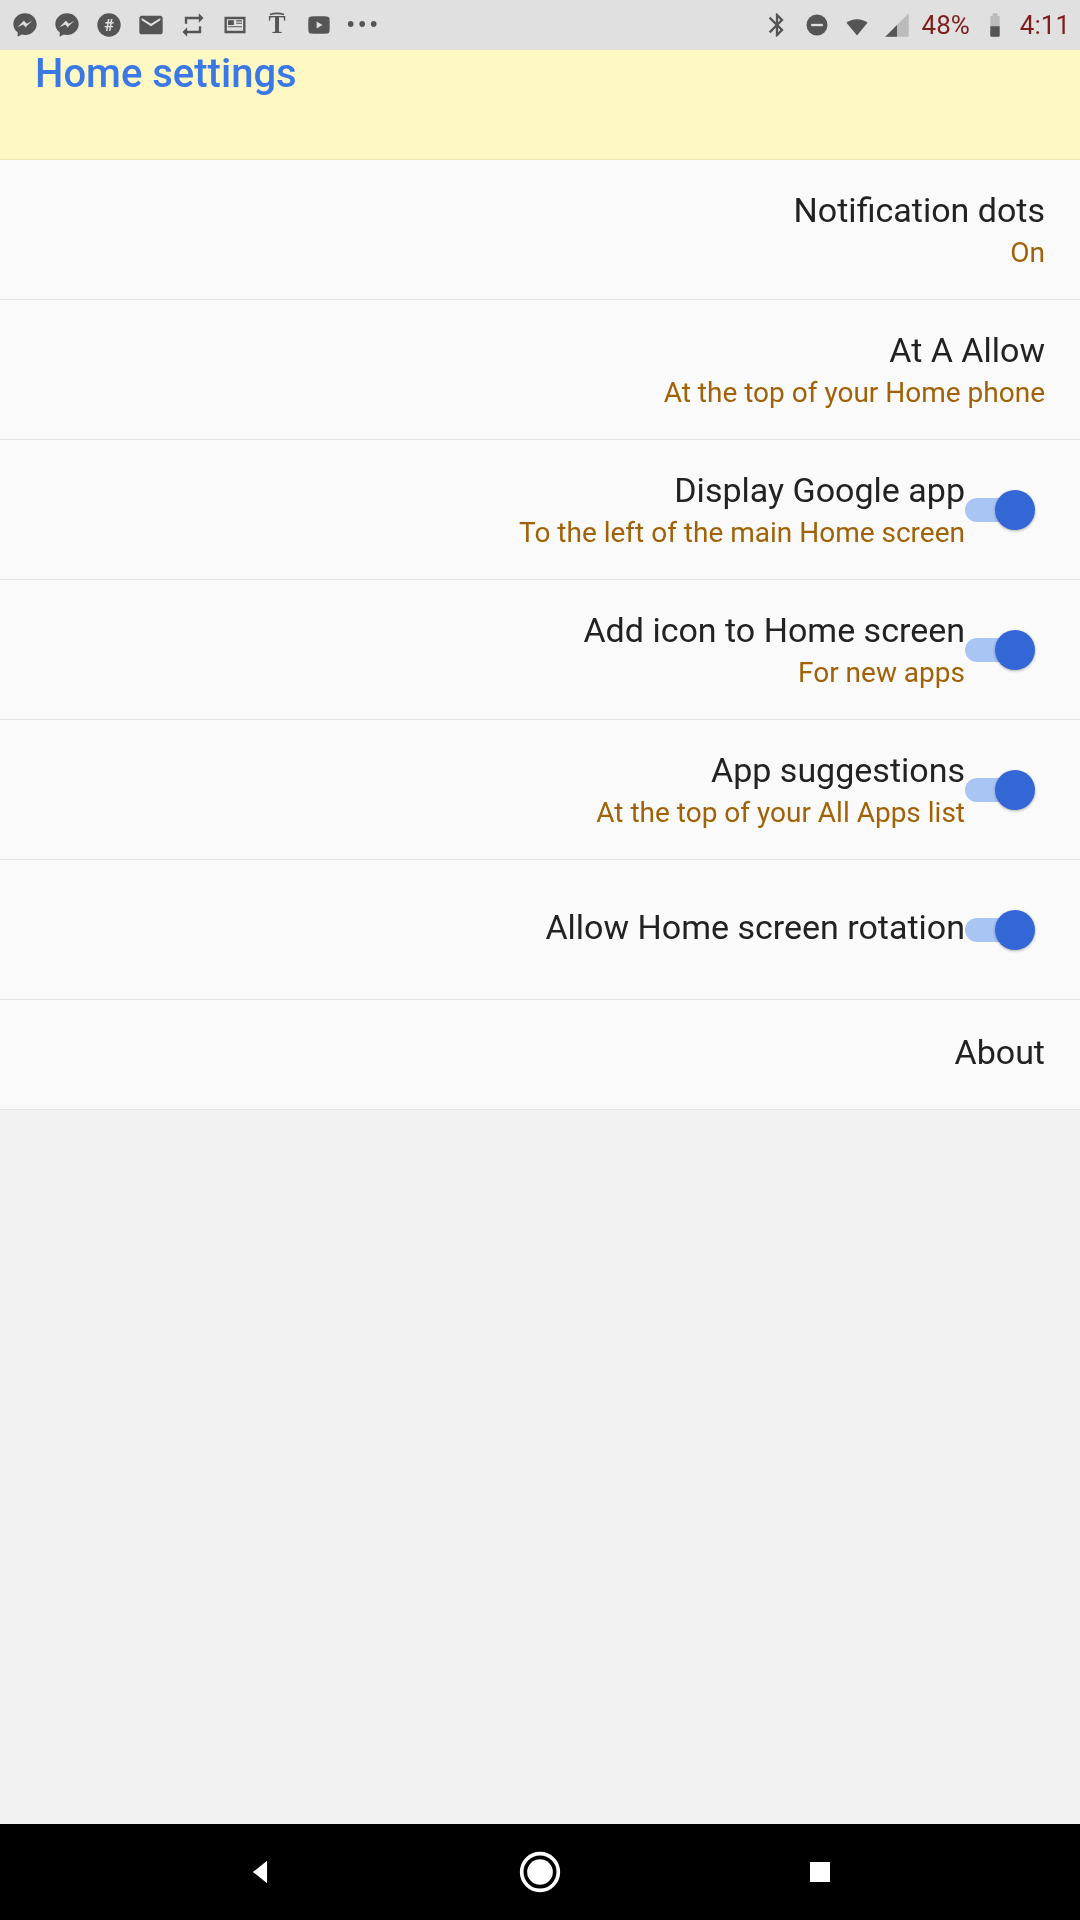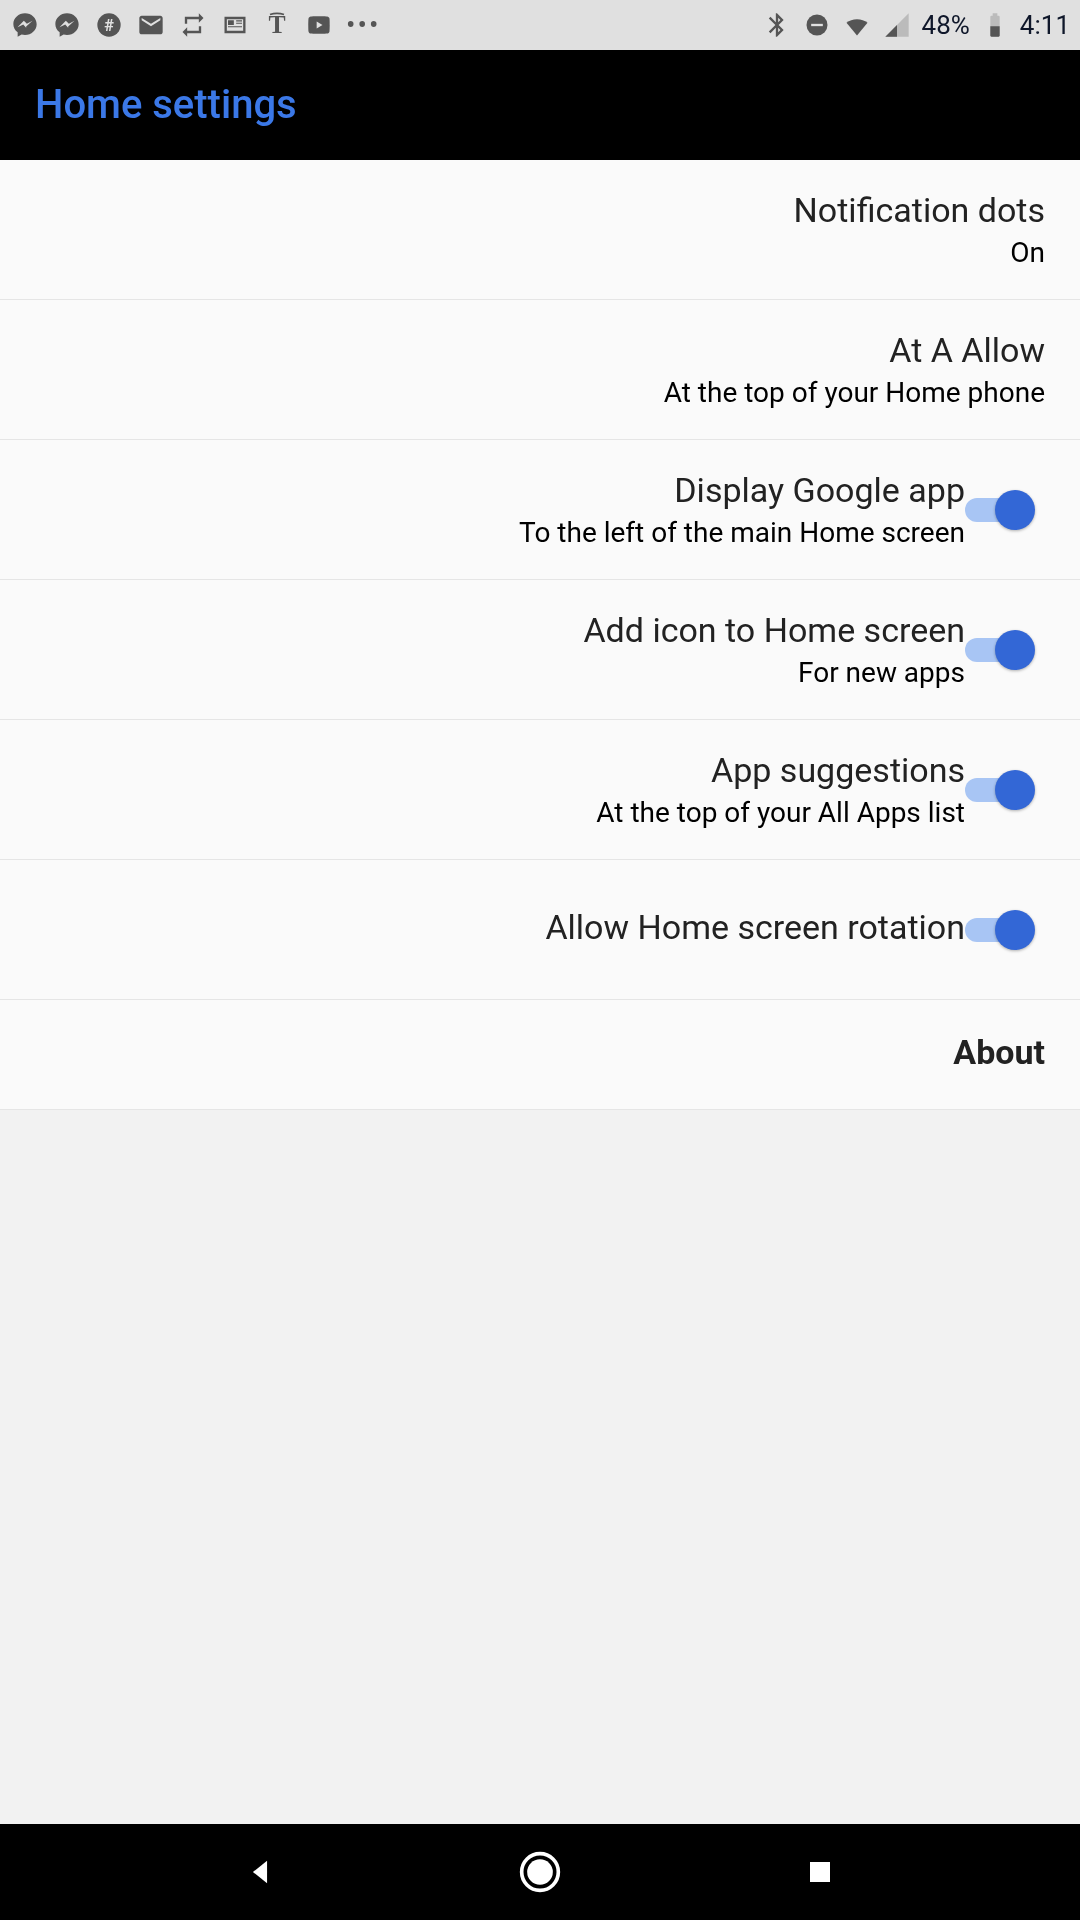--- a/index.html
+++ b/index.html
@@ -10,46 +10,45 @@
     background: #e0e0e0;
     display: flex;
     align-items: center;
     padding: 0 10px;
     color: #555;
   }
   .status-left { display: flex; align-items: center; gap: 12px; flex: 1; }
   .status-right { display: flex; align-items: center; gap: 10px; }
   .status-icon { width: 30px; height: 30px; display: inline-flex; align-items: center; justify-content: center; }
   .status-icon svg { width: 28px; height: 28px; fill: #555; }
-  .battery-text, .time-text { font-size: 26px; color: #0f172a; }
+  .battery-text, .time-text { font-size: 26px; color: #7f1d1d; }
   .dots { font-size: 28px; letter-spacing: 2px; line-height: 1; }
   
   .app-bar {
     height: 110px;
-    background: #000000;
-    display: flex;
-    align-items: center;
+    background: #fef9c3;
+    display: flex;
     padding: 0 35px;
     border-bottom: 1px solid rgba(0,0,0,0.08);
     box-shadow: 0 2px 2px rgba(0,0,0,0.05);
   }
   .app-title { font-size: 40px; color: #3b78e7; font-weight: 500; }
   
   .settings-list { background: #fafafa; }
   .setting-item {
     padding: 30px 35px;
     border-bottom: 1px solid #e5e5e5;
     display: flex;
     align-items: center;
     min-height: 140px;
     text-align: right;
   }
   .setting-text { flex: 1; }
   .setting-title { font-size: 34px; color: #222; margin-bottom: 6px; }
-  .setting-subtitle { font-size: 28px; color: #000000; }
+  .setting-subtitle { font-size: 28px; color: #a16207; }
   
   .toggle {
     width: 70px;
     height: 40px;
     position: relative;
     margin-right: 10px;
   }
   .toggle-track {
     position: absolute;
     top: 8px;
@@ -224,21 +223,21 @@
   <div class="setting-item">
     <div class="setting-text">
       <div class="setting-title">Allow Home screen rotation</div>
     </div>
     <div class="toggle">
       <div class="toggle-track"></div>
         <div class="toggle-thumb"></div>
     </div>
   </div>
 
-  <div class="setting-item" style="min-height:110px;font-weight:bold;">
+  <div class="setting-item" style="min-height:110px;">
     <div class="setting-text">
       <div class="setting-title">About</div>
     </div>
   </div>
 
 </div>
 
 <div class="nav-bar">
   <div class="nav-btn">
     <svg width="34" height="34" viewBox="0 0 24 24">

